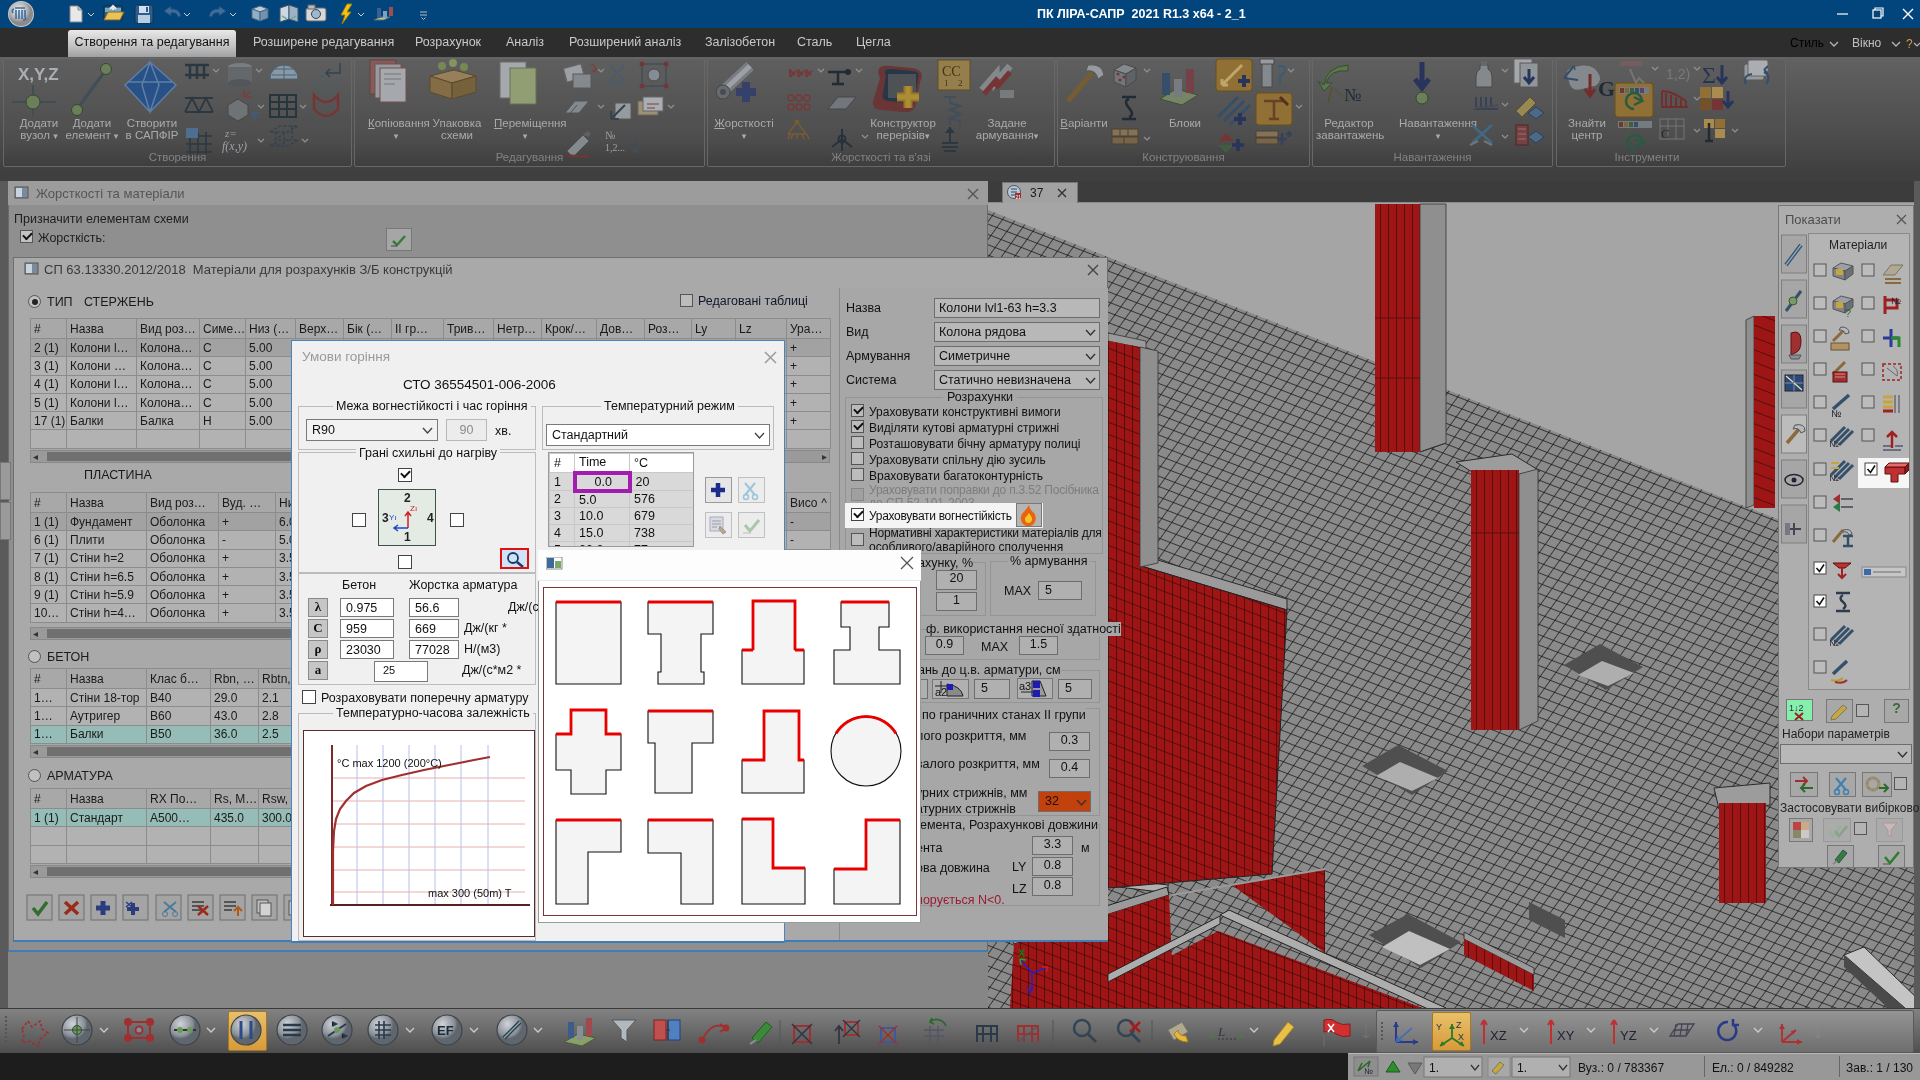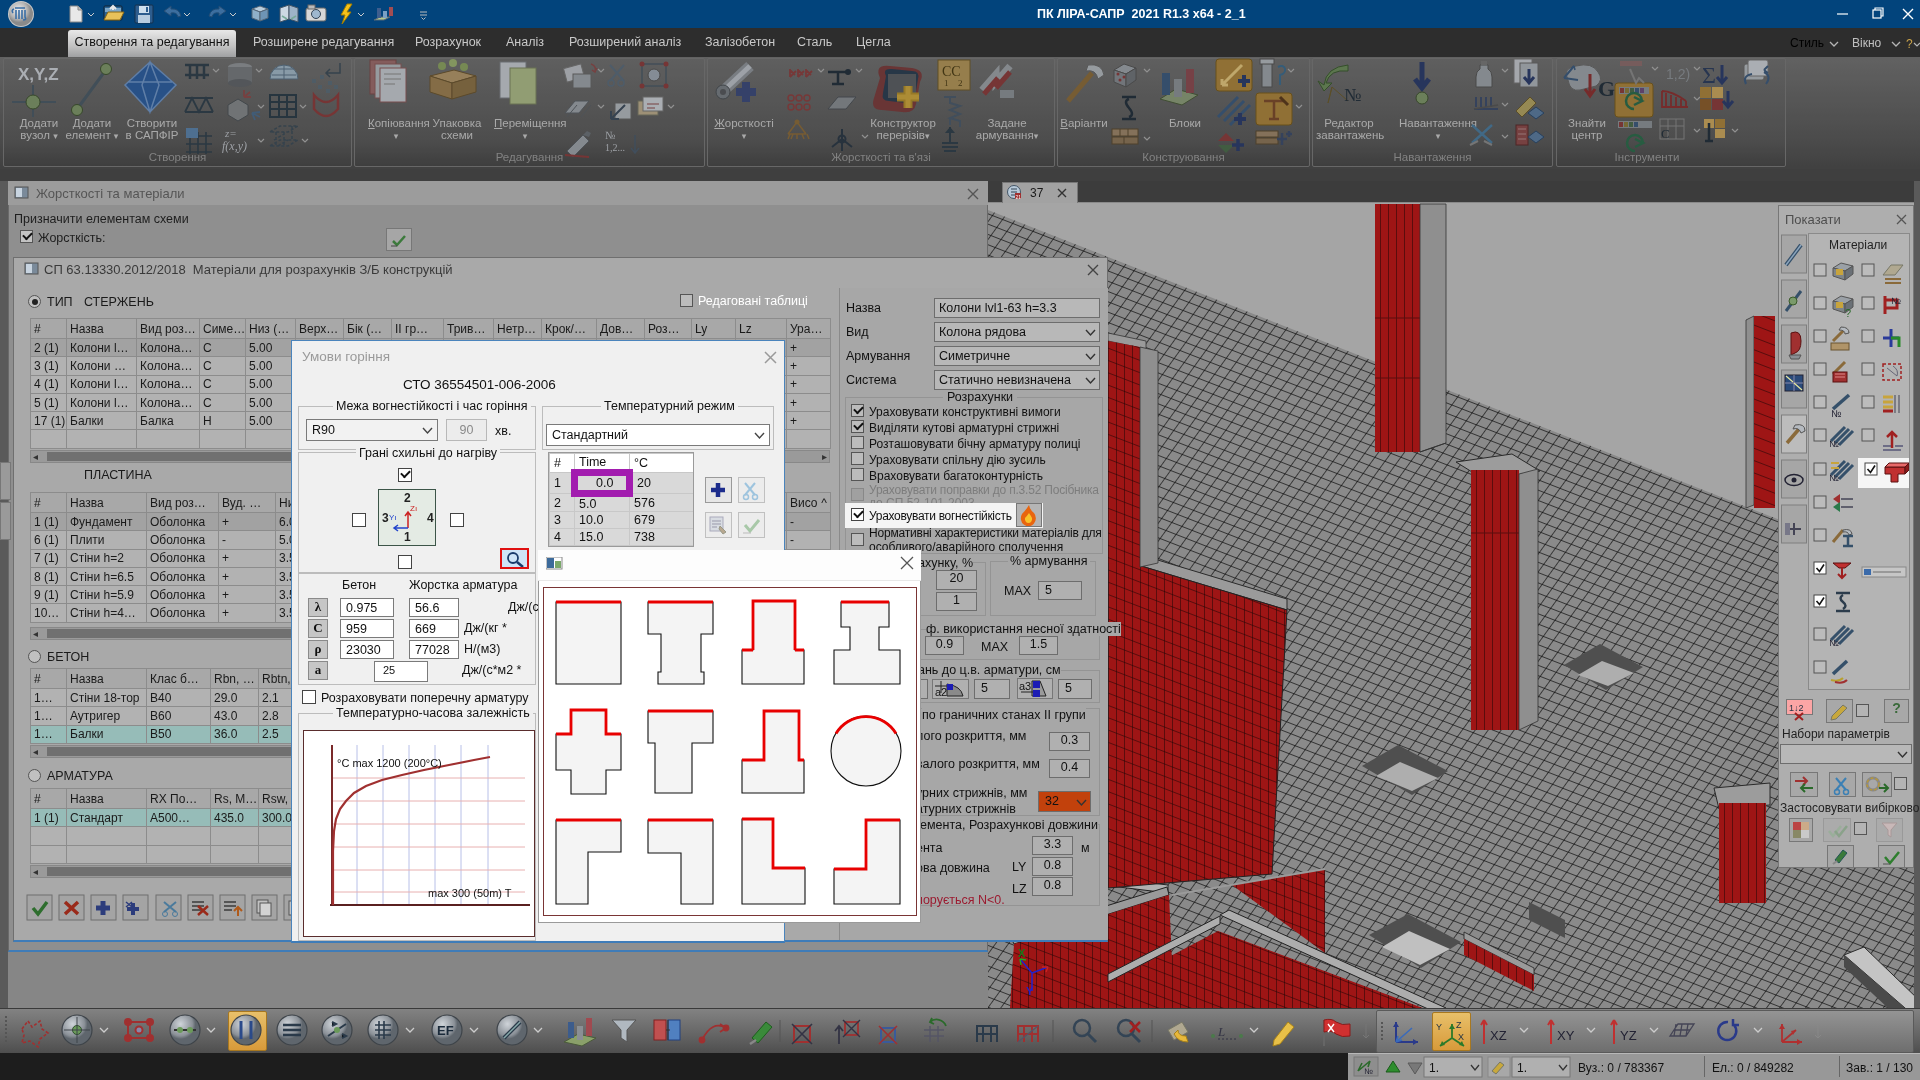--- a/index.html
+++ b/index.html
@@ -662,21 +662,21 @@
 <div class="txt" style="left:44px;top:262px;color:#3a3a3a;font-size:13px;">СП 63.13330.2012/2018&nbsp; Матеріали для розрахунків З/Б конструкцій</div>
 <svg class="abs" style="left:1086px;top:263px" width="14" height="14">
         <path d="M2 2 l10 10 m0 -10 L2 12" stroke="#444" stroke-width="1.4"></path>
       </svg>
 
 <div class="abs" style="left:28px;top:295px;width:13px;height:13px;border-radius:50%;background:#c0c0c0;border:1px solid #555;box-sizing:border-box;"></div>
 <div class="abs" style="left:31.5px;top:298.5px;width:6px;height:6px;border-radius:50%;background:#222;"></div>
 <div class="txt" style="left:47px;top:295px;font-size:12.5px;color:#1a1a1a;">ТИП</div>
 <div class="txt" style="left:84px;top:295px;font-size:12.5px;color:#1a1a1a;">СТЕРЖЕНЬ</div>
 <div class="cb" style="left:680px;top:294px;background:#bcbcbc;"></div>
-<div class="txt" style="left:698px;top:294px;font-size:12.5px;color:#ffffff;">Редаговані таблиці</div>
+<div class="txt" style="left:698px;top:294px;font-size:12.5px;color:#0f172a;">Редаговані таблиці</div>
 
 <div class="abs" style="left:30px;top:318px;width:800px;">
 <table class="t" style="width:800px;background:#b2b2b2;color:#1a1a1a;">
 <colgroup>
             <col style="width:36px">
             <col style="width:70px">
             <col style="width:63px">
             <col style="width:46px">
             <col style="width:50px">
             <col style="width:48px">
@@ -1318,21 +1318,21 @@
 
 <use href="#pcb" x="5" y="406"></use>
           <g transform="translate(20,401)">
             <path d="M4 18 L18 5" stroke="#35506a" stroke-width="3.5"></path>
             <path d="M2 24 q8 2 12 -2" stroke="#b8a030" stroke-width="2" fill="none"></path>
             <path d="M6 26 q8 2 12 -2" stroke="#a03030" stroke-width="2" fill="none"></path>
           </g>
 </svg>
 </div>
 
-<div class="btn" style="left:1786px;top:699px;width:27px;height:16px;background:#fca5a5;"><svg width="25" height="22">
+<div class="btn" style="left:1786px;top:699px;width:27px;height:22px;background:#86efac;"><svg width="25" height="22">
           <text x="2" y="11" font-size="9" fill="#234" font-family="Liberation Sans">1↓2</text>
           <path d="M8 13 l8 7 m0 -7 l-8 7" stroke="#a02020" stroke-width="2"></path>
         </svg></div>
 <div class="btn" style="left:1826px;top:699px;width:27px;height:24px;background:#a8a8a8;"><svg width="25" height="22">
           <path d="M5 16 L16 5 l4 3 -11 11 -5 1 z" fill="#c8a83c" stroke="#776"></path>
         </svg></div>
 <div class="cb" style="left:1856px;top:704px;background:#b4b4b4;"></div>
 <div class="btn" style="left:1884px;top:699px;width:25px;height:24px;background:#a8a8a8;text-align:center;font-size:14px;color:#2a5a2a;font-weight:bold;"><span style="color:#3a6a3a;">?</span></div>
 <div class="txt" style="left:1782px;top:727px;font-size:12px;color:#222;">Набори параметрів</div>
 <div class="fld" style="left:1780px;top:744px;width:132px;height:20px;background:#b8b8b8;">
@@ -1604,21 +1604,21 @@
             <col style="width:64px">
           </colgroup>
 <tbody>
             <tr style="height:19px;">
               <td style="border:1px solid #c8c8c8;padding:0 4px;">#</td>
               <td style="border:1px solid #c8c8c8;padding:0 4px;">Time</td>
               <td style="border:1px solid #c8c8c8;padding:0 4px;">°С</td>
             </tr>
 <tr style="height:17px;background:#d9d9d9;">
               <td style="border:1px solid #c8c8c8;padding:0 4px;">1</td>
-              <td style="border:7px solid #a21caf;padding:0 18px;">0.0</td>
+              <td style="border:4px solid #a21caf;padding:0 18px;">0.0</td>
               <td style="border:1px solid #c8c8c8;padding:0 4px;">20</td>
             </tr>
 <tr style="height:17px;background:#d9d9d9;">
               <td style="border:1px solid #c8c8c8;padding:0 4px;">2</td>
               <td style="border:1px solid #c8c8c8;padding:0 4px;">5.0</td>
               <td style="border:1px solid #c8c8c8;padding:0 4px;">576</td>
             </tr>
 <tr style="height:17px;background:#d9d9d9;">
               <td style="border:1px solid #c8c8c8;padding:0 4px;">3</td>
               <td style="border:1px solid #c8c8c8;padding:0 4px;">10.0</td>

